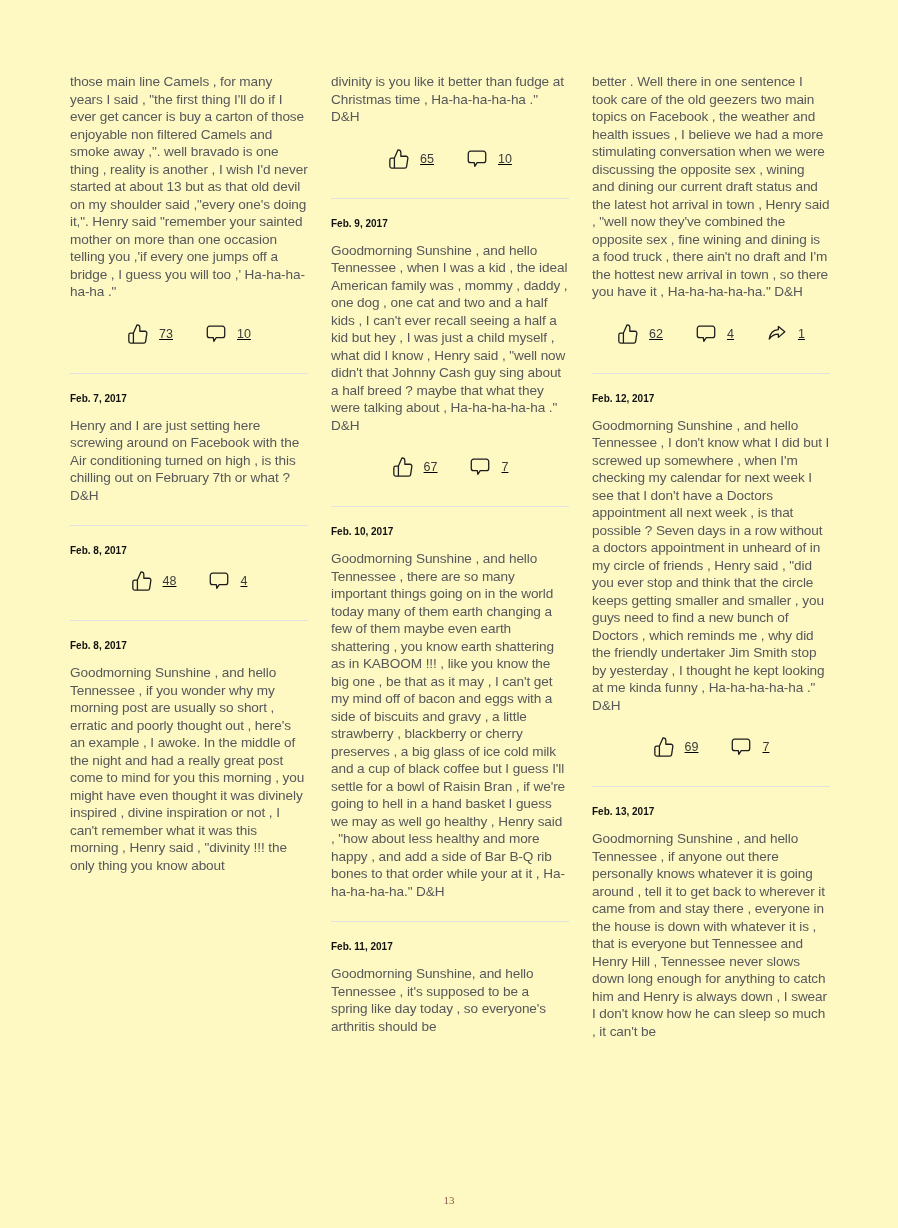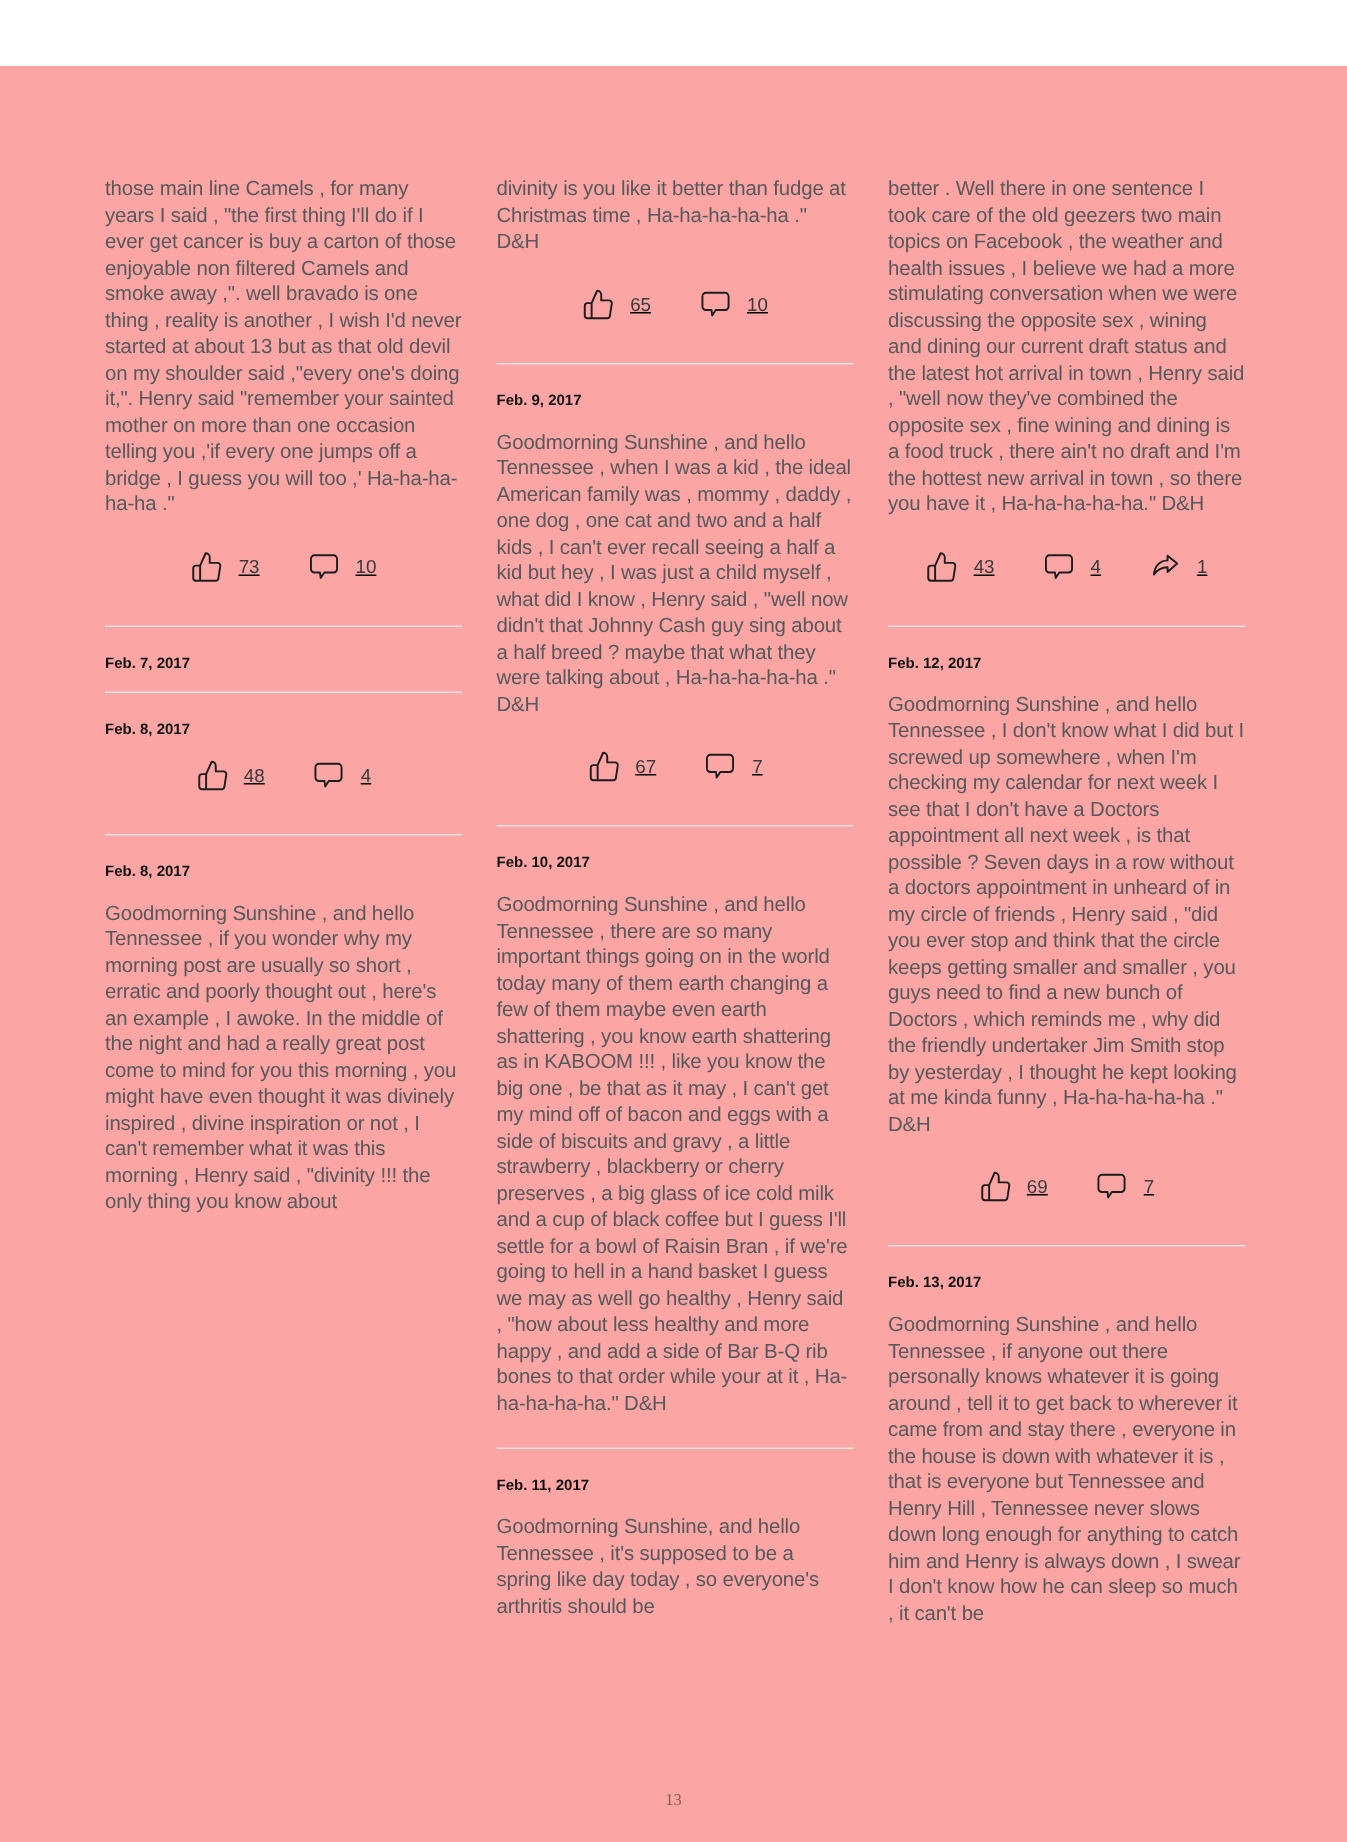--- a/index.html
+++ b/index.html
@@ -1,21 +1,21 @@
 <!DOCTYPE html>
 <html style="--body-text: #57585a; --heading: #111111; --divider: #e2e2e2; --page-num: #8a5848;"><head>
 <meta charset="utf-8">
 <style>
   html,body{margin:0;padding:0;background:#ffffff;}
   body{
     width:898px;height:1228px;
     font-family:"Liberation Sans","DejaVu Sans",sans-serif;
     position:relative;overflow:hidden;
   }
-  .page{position:absolute;inset:0;background:#fca5a5;margin-top:44px;}
+  .page{position:absolute;inset:0;background:#fef9c3;}
   .columns{
     position:absolute;left:70px;top:73px;width:760px;
     display:flex;gap:23px;align-items:flex-start;
   }
   .column{width:238px;flex:0 0 238px;}
   .post-text{
     margin:0 0 21px 0;
     font-size:13.6px;line-height:17.5px;
     color:var(--body-text,#57585a);
     letter-spacing:-0.1px;
@@ -65,20 +65,21 @@
             <span class="icon">
               <svg viewBox="0 0 24 24" fill="none" stroke="#1c1c1c" stroke-width="1.4" stroke-linecap="round" stroke-linejoin="round">
                 <path d="M5 3.5h14A2.5 2.5 0 0 1 21.5 6v7.5a2.5 2.5 0 0 1-2.5 2.5h-6.8L9.6 20l-.5-4H5a2.5 2.5 0 0 1-2.5-2.5V6A2.5 2.5 0 0 1 5 3.5z"></path>
               </svg>
             </span>
             <span class="count">10</span>
           </span>
         </div>
         <div class="divider"></div>
         <h3 class="post-date">Feb. 7, 2017</h3>
+        <p class="post-text">Henry and I are just setting here screwing around on Facebook with the Air conditioning turned on high , is this chilling out on February 7th or what ? D&amp;H</p>
         <div class="divider"></div>
         <h3 class="post-date">Feb. 8, 2017</h3>
         <div class="stats">
           <span class="stat">
             <span class="icon">
               <svg viewBox="0 0 24 24" fill="none" stroke="#1c1c1c" stroke-width="1.4" stroke-linecap="round" stroke-linejoin="round">
                 <path d="M14 9V5a3 3 0 0 0-3-3l-4 9v11h11.28a2 2 0 0 0 2-1.7l1.38-9a2 2 0 0 0-2-2.3zM7 22H4a2 2 0 0 1-2-2v-7a2 2 0 0 1 2-2h3"></path>
               </svg>
             </span>
             <span class="count">48</span>
@@ -146,21 +147,21 @@
       </div>
     <div class="column">
         <p class="post-text">better . Well there in one sentence I took care of the old geezers two main topics on Facebook , the weather and health issues , I believe we had a more stimulating conversation when we were discussing the opposite sex , wining and dining our current draft status and the latest hot arrival in town , Henry said , "well now they've combined the opposite sex , fine wining and dining is a food truck , there ain't no draft and I'm the hottest new arrival in town , so there you have it , Ha-ha-ha-ha-ha." D&amp;H</p>
         <div class="stats">
           <span class="stat">
             <span class="icon">
               <svg viewBox="0 0 24 24" fill="none" stroke="#1c1c1c" stroke-width="1.4" stroke-linecap="round" stroke-linejoin="round">
                 <path d="M14 9V5a3 3 0 0 0-3-3l-4 9v11h11.28a2 2 0 0 0 2-1.7l1.38-9a2 2 0 0 0-2-2.3zM7 22H4a2 2 0 0 1-2-2v-7a2 2 0 0 1 2-2h3"></path>
               </svg>
             </span>
-            <span class="count">43</span>
+            <span class="count">62</span>
           </span>
           <span class="stat">
             <span class="icon">
               <svg viewBox="0 0 24 24" fill="none" stroke="#1c1c1c" stroke-width="1.4" stroke-linecap="round" stroke-linejoin="round">
                 <path d="M5 3.5h14A2.5 2.5 0 0 1 21.5 6v7.5a2.5 2.5 0 0 1-2.5 2.5h-6.8L9.6 20l-.5-4H5a2.5 2.5 0 0 1-2.5-2.5V6A2.5 2.5 0 0 1 5 3.5z"></path>
               </svg>
             </span>
             <span class="count">4</span>
           </span>
           <span class="stat">

